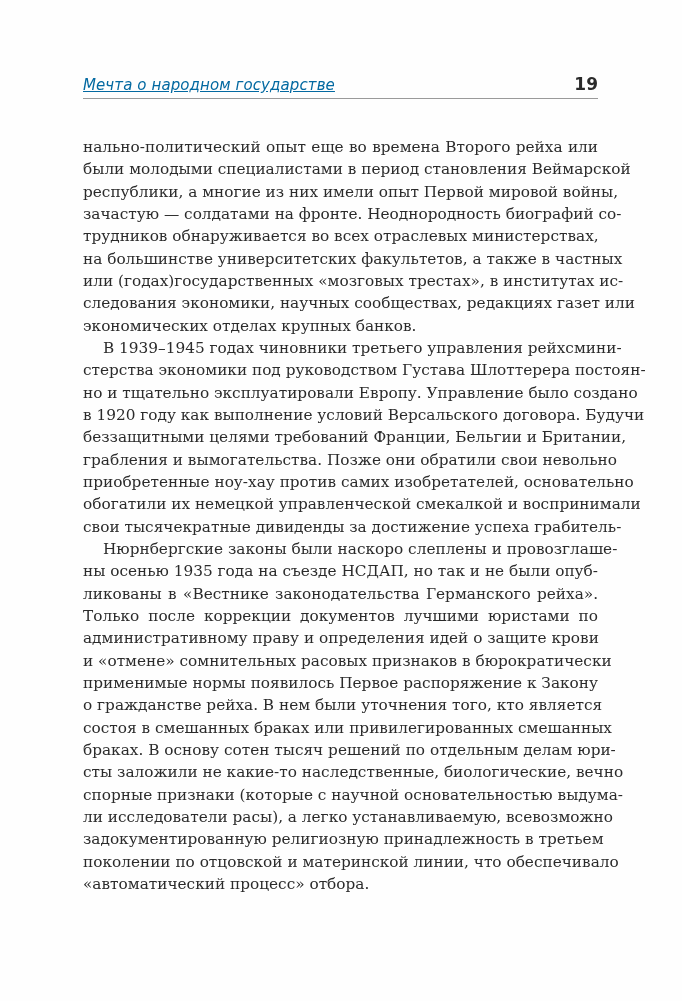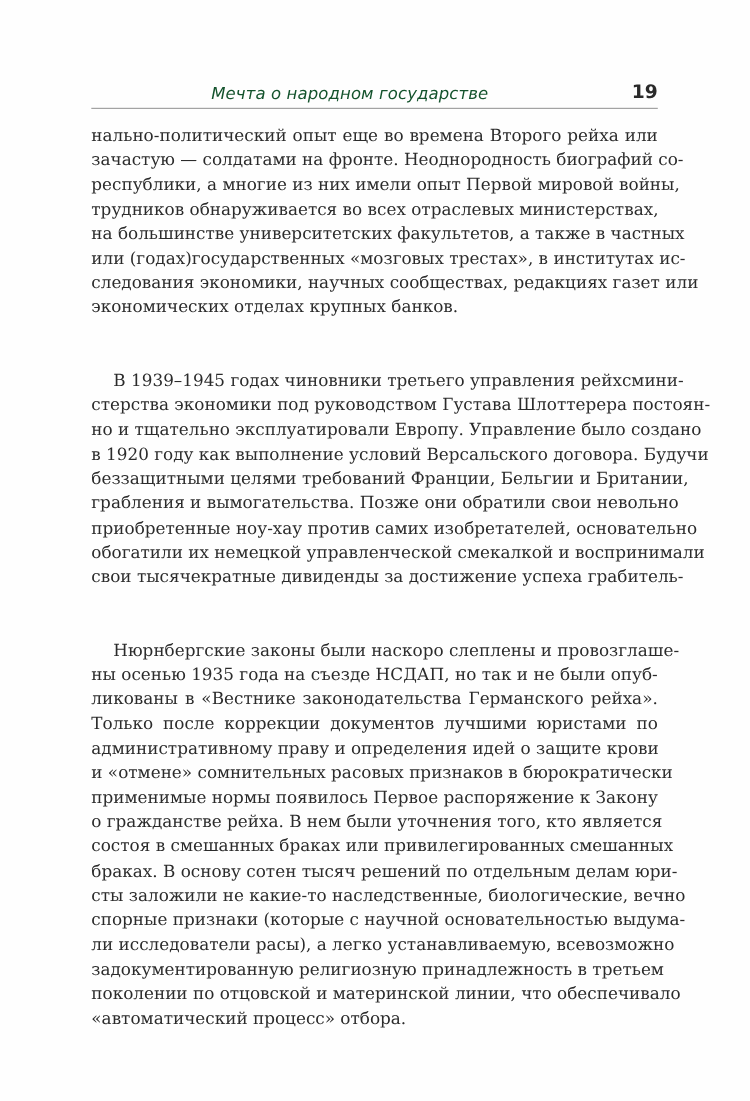--- a/index.html
+++ b/index.html
@@ -6,54 +6,55 @@
   body {
     width: 682px; height: 1001px; background: #ffffff; position: relative; overflow: hidden;
     font-family: "DejaVu Serif", "Liberation Serif", serif; color: #2b2b2b;
   }
   .page { position: absolute; left: 0; top: 0; width: 682px; height: 1001px; background: #fefefe; }
   .header {
     position: absolute; left: 83px; top: 74px; width: 515px; height: 24px;
     border-bottom: 1.5px solid #9a9a9a;
   }
   .running-title {
-    position: absolute; left: 0; width: 470px; top: 2px; text-align: center;
+    position: absolute; left: 0; width: 470px; top: 2px; 
     font-family: "DejaVu Sans", "Liberation Sans", sans-serif; font-style: italic;
-    font-size: 15px; color: #14532d; letter-spacing: 0.1px;
+    font-size: 15px; color: #0369a1; letter-spacing: 0.1px; text-decoration: underline;
   }
   .page-number {
     position: absolute; right: 0; top: 0px;
     font-family: "DejaVu Sans", "Liberation Sans", sans-serif; font-weight: bold;
     font-size: 17px; color: #2a2a2a; margin-left: 24px;
   }
   .body-text {
-    position: absolute; left: 83px; top: 112px; width: 515px;
+    position: absolute; left: 83px; top: 136px; width: 515px;
     font-size: 15.3px; line-height: 22.34px;
   }
   .line {
     display: block; height: 22.34px; white-space: nowrap; overflow: visible;
     text-align: justify; text-align-last: justify;
   }
-  .line.indent { padding-left: 20px; margin-top: 44px; }
+  .line.indent { padding-left: 20px; }
   .line.last { text-align-last: left; }
 </style>
 </head>
 <body>
 
 <div class="page">
   <div class="header">
     <span class="running-title">Мечта о народном государстве</span>
     <span class="page-number">19</span>
   </div>
 
   <div class="body-text">
     <div>
       <span class="line">нально-политический опыт еще во времена Второго рейха или</span>
+      <span class="line">были молодыми специалистами в период становления Веймарской</span>
+      <span class="line">республики, а многие из них имели опыт Первой мировой войны,</span>
       <span class="line">зачастую — солдатами на фронте. Неоднородность биографий со-</span>
-      <span class="line">республики, а многие из них имели опыт Первой мировой войны,</span>
       <span class="line">трудников обнаруживается во всех отраслевых министерствах,</span>
       <span class="line">на большинстве университетских факультетов, а также в частных</span>
       <span class="line">или (годах)государственных «мозговых трестах», в институтах ис-</span>
       <span class="line">следования экономики, научных сообществах, редакциях газет или</span>
       <span class="line last">экономических отделах крупных банков.</span>
     </div>
     <div>
       <span class="line indent">В 1939–1945 годах чиновники третьего управления рейхсмини-</span>
       <span class="line">стерства экономики под руководством Густава Шлоттерера постоян-</span>
       <span class="line">но и тщательно эксплуатировали Европу. Управление было создано</span>

